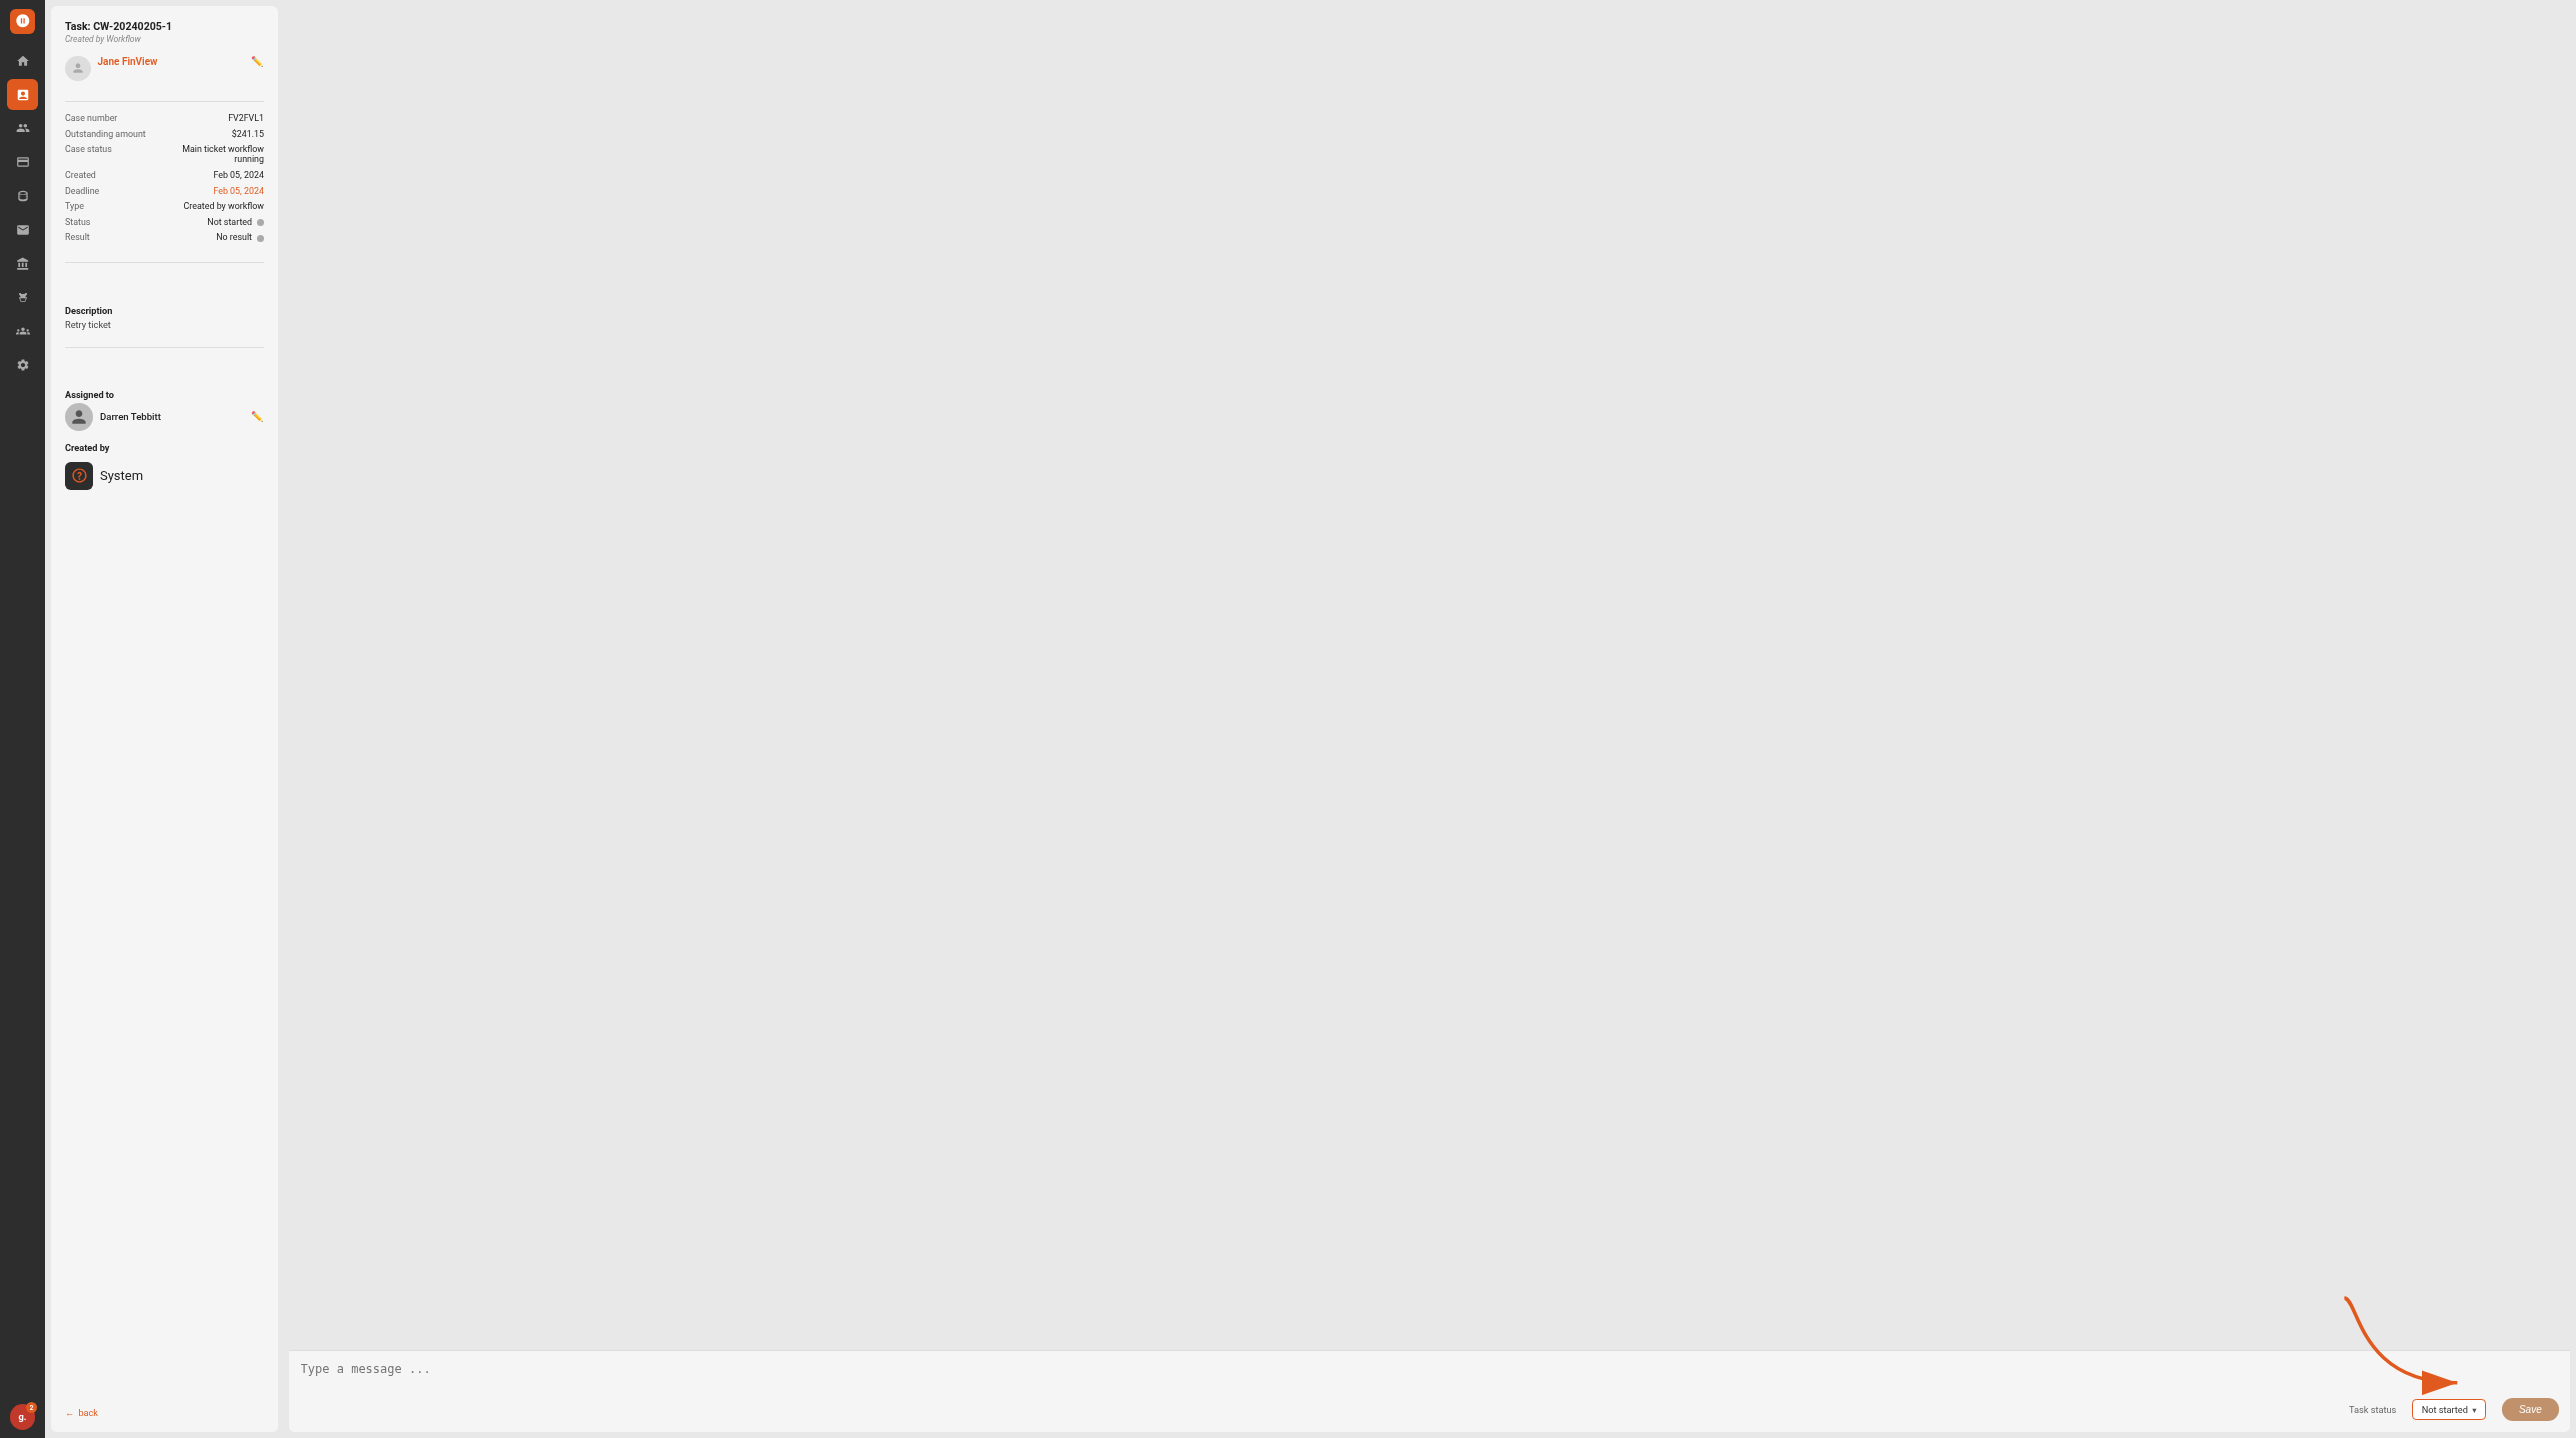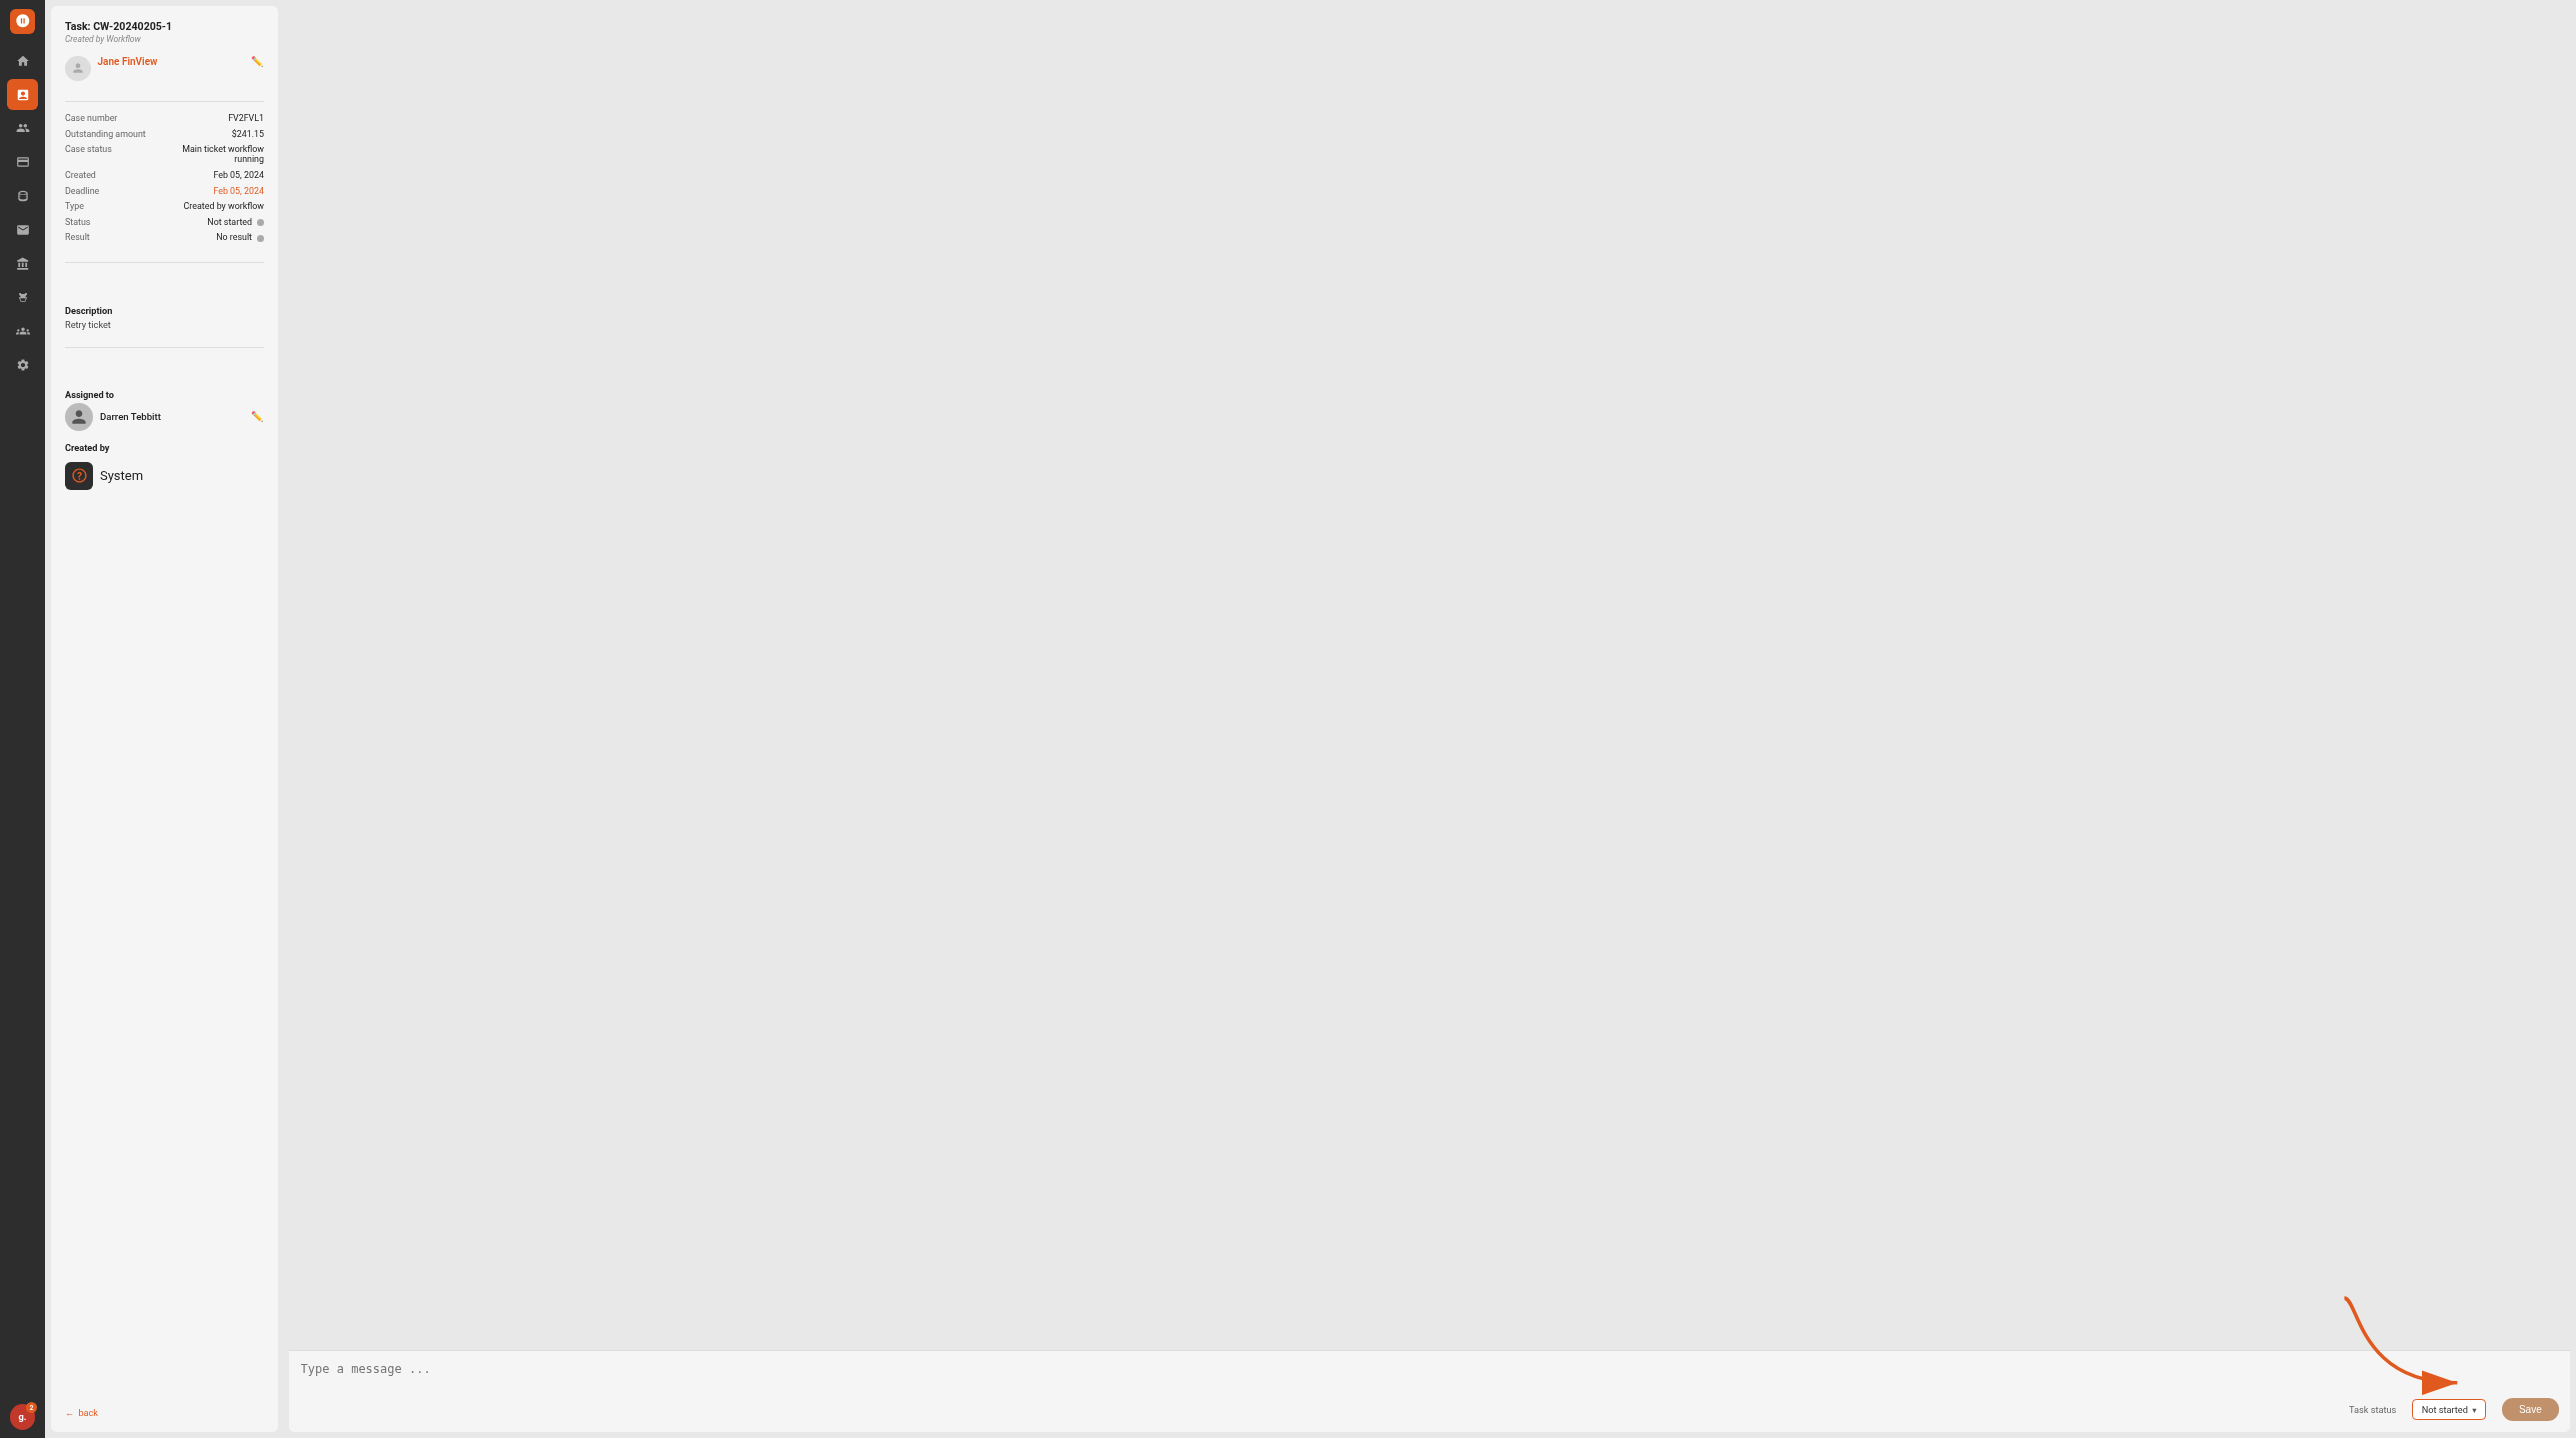--- a/index.html
+++ b/index.html
@@ -337,20 +337,21 @@
       font-size: 8.5px;
     }
     .save-btn {
       background: #c0916a;
       color: white;
       border: none;
       border-radius: 11px;
       padding: 5.7px 17px;
       font-size: 10px;
       cursor: pointer;
+      font-style: italic;
     }
     .arrow-svg {
       position: absolute;
       bottom: 57px;
       right: 269px;
     }
 
     
     .right-panel-wrapper {
       flex: 1;

